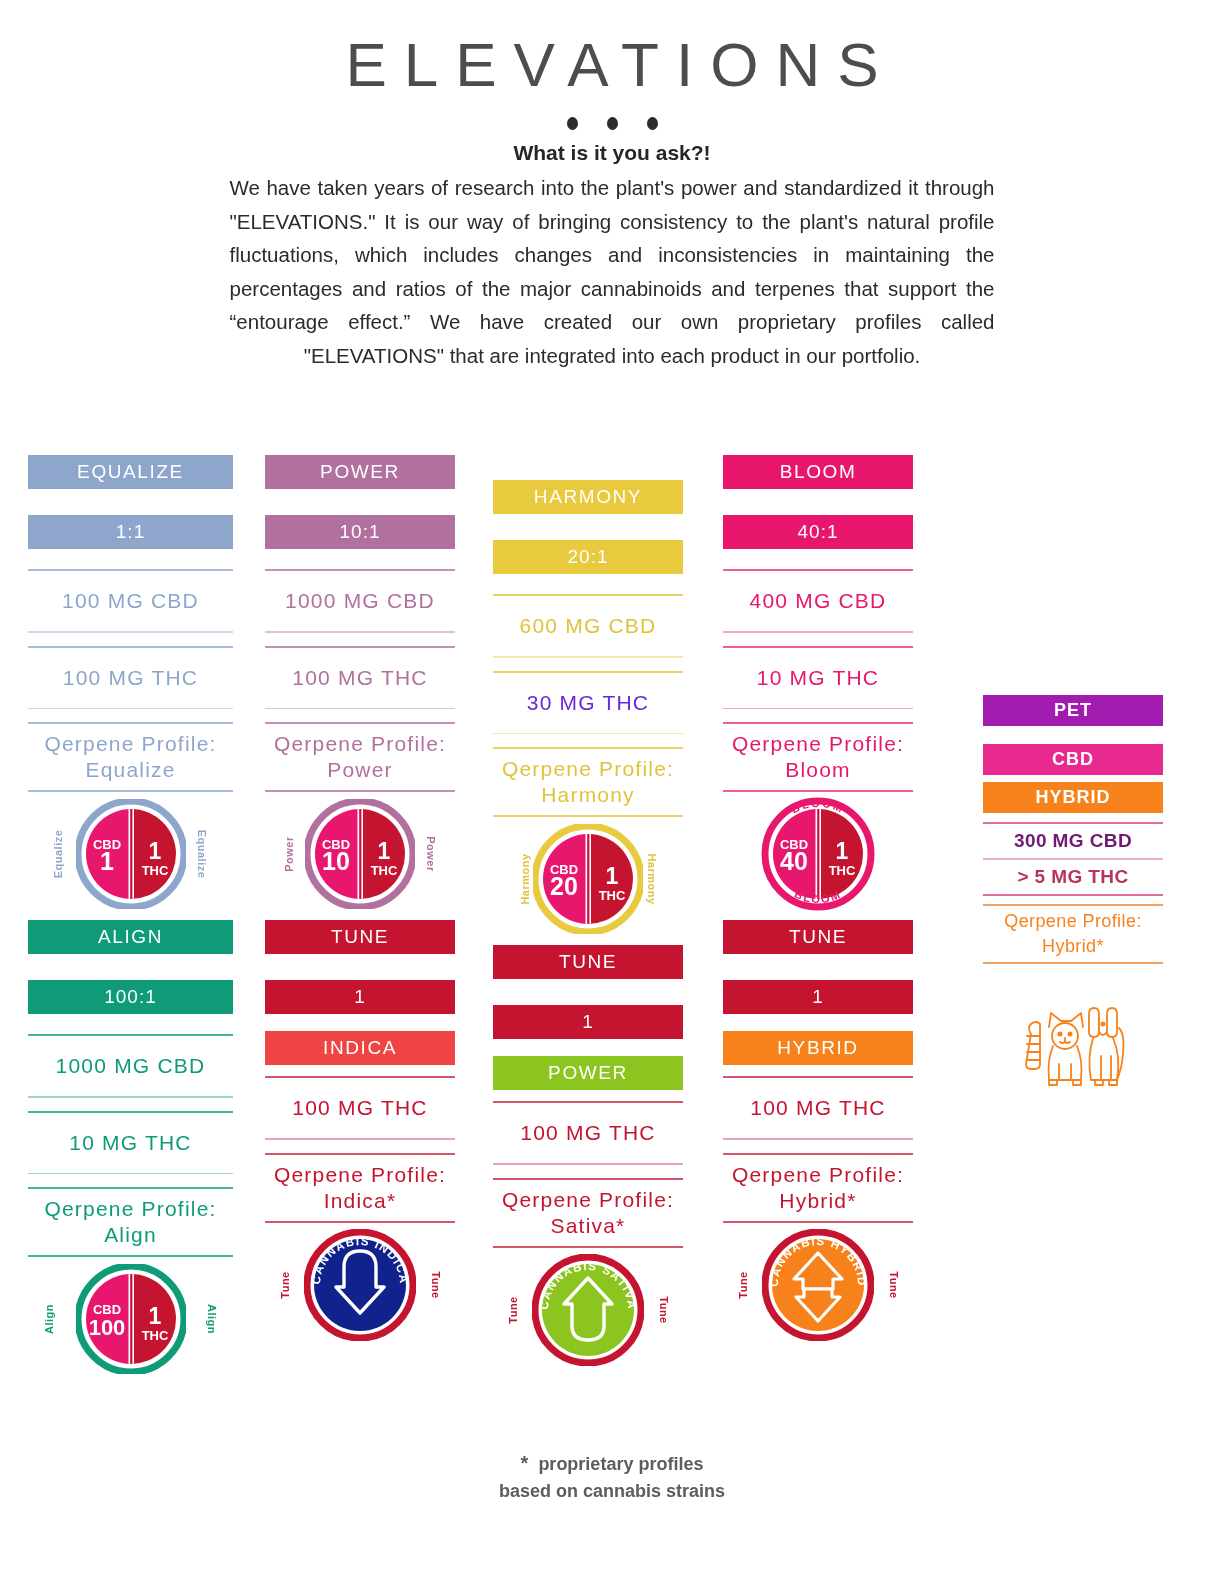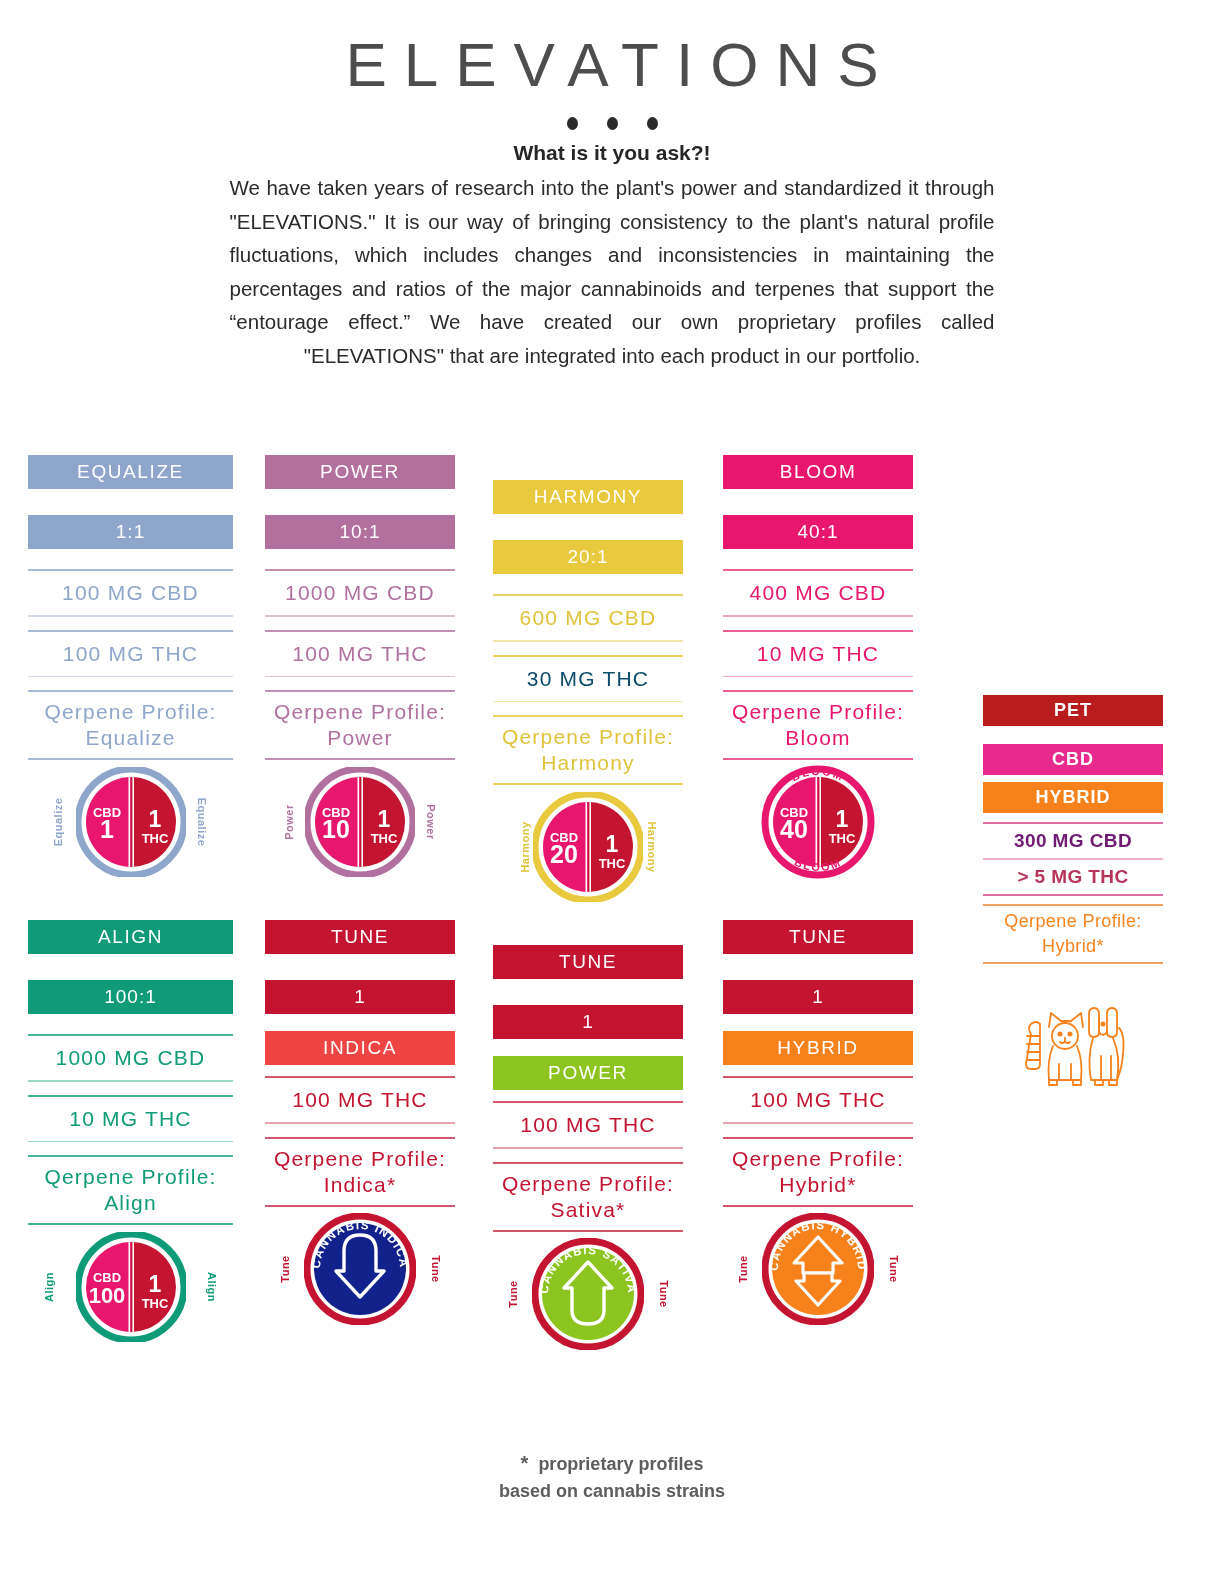--- a/index.html
+++ b/index.html
@@ -70,21 +70,21 @@
     font-weight:400;
   }
   .bar.ratio{font-size:19px;letter-spacing:1px;}
   .gap-a{height:26px;}
   .gap-b{height:20px;}
 
   .line{height:2px;width:100%;}
   .line.thin{height:1.5px;opacity:.55;}
 
   .cell{
-    height:44px;
+    height:60px;
     display:flex;align-items:center;justify-content:center;
     font-size:21px;
     letter-spacing:1.2px;
     font-weight:300;
   }
   .cell.tall{
     height:66px;
     flex-direction:column;
     line-height:26px;
     gap:0;
@@ -231,21 +231,21 @@
       <div class="col c2">
         <div class="bar" style="background:#e9c93d">HARMONY</div>
         <div class="gap-a"></div>
         <div class="bar ratio" style="background:#e9c93d">20:1</div>
         <div class="gap-b"></div>
         <div class="line" style="background:#ecd264"></div>
         <div class="cell" style="color:#e0c33a">600 MG CBD</div>
         <div class="line thin" style="background:#ecd264"></div>
         <div style="height:13px"></div>
         <div class="line" style="background:#ecd264"></div>
-        <div class="cell" style="color:#0c4a6e">30 MG THC</div>
+        <div class="cell" style="color:#6d28d9">30 MG THC</div>
         <div class="line thin" style="background:#ecd264"></div>
         <div style="height:13px"></div>
         <div class="line" style="background:#ecd264"></div>
         <div class="cell tall" style="color:#e0c33a">
           <span>Qerpene Profile:</span>
           <span>Harmony</span>
         </div>
         <div class="line" style="background:#ecd264"></div>
         <div class="badge-wrap">
           <svg width="110" height="110" viewBox="0 0 110 110">
@@ -443,21 +443,21 @@
       <textPath href="#arcCANNABISHYBRID" startOffset="50%" text-anchor="middle">CANNABIS HYBRID</textPath></text>
           </svg>
           <div class="side-label left" style="color:#c4142f">Tune</div>
           <div class="side-label right" style="color:#c4142f">Tune</div>
         </div>
       </div>
     </div>
 </div>
 
 <div class="pet">
-  <div class="bar" style="background:#b91c1c">PET</div>
+  <div class="bar" style="background:#a21caf">PET</div>
   <div style="height:18px"></div>
   <div class="bar" style="background:#e82a8f">CBD</div>
   <div style="height:7px"></div>
   <div class="bar" style="background:#f7821b">HYBRID</div>
   <div style="height:9px"></div>
   <div class="line" style="background:#e06fa8"></div>
   <div class="cell" style="color:#701a75">300 MG CBD</div>
   <div class="line thin" style="background:#e06fa8"></div>
   <div class="cell" style="color:#b8345a">&gt; 5 MG THC</div>
   <div class="line" style="background:#e06fa8"></div>

